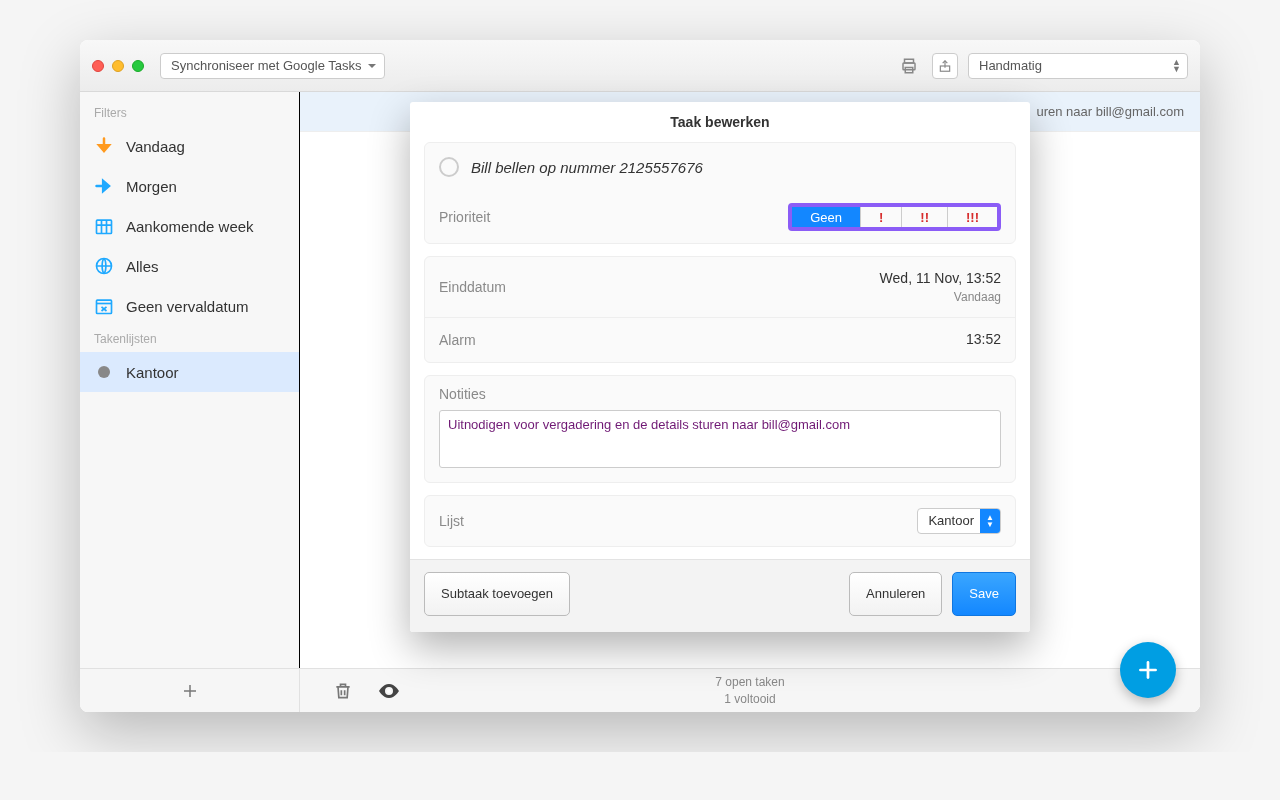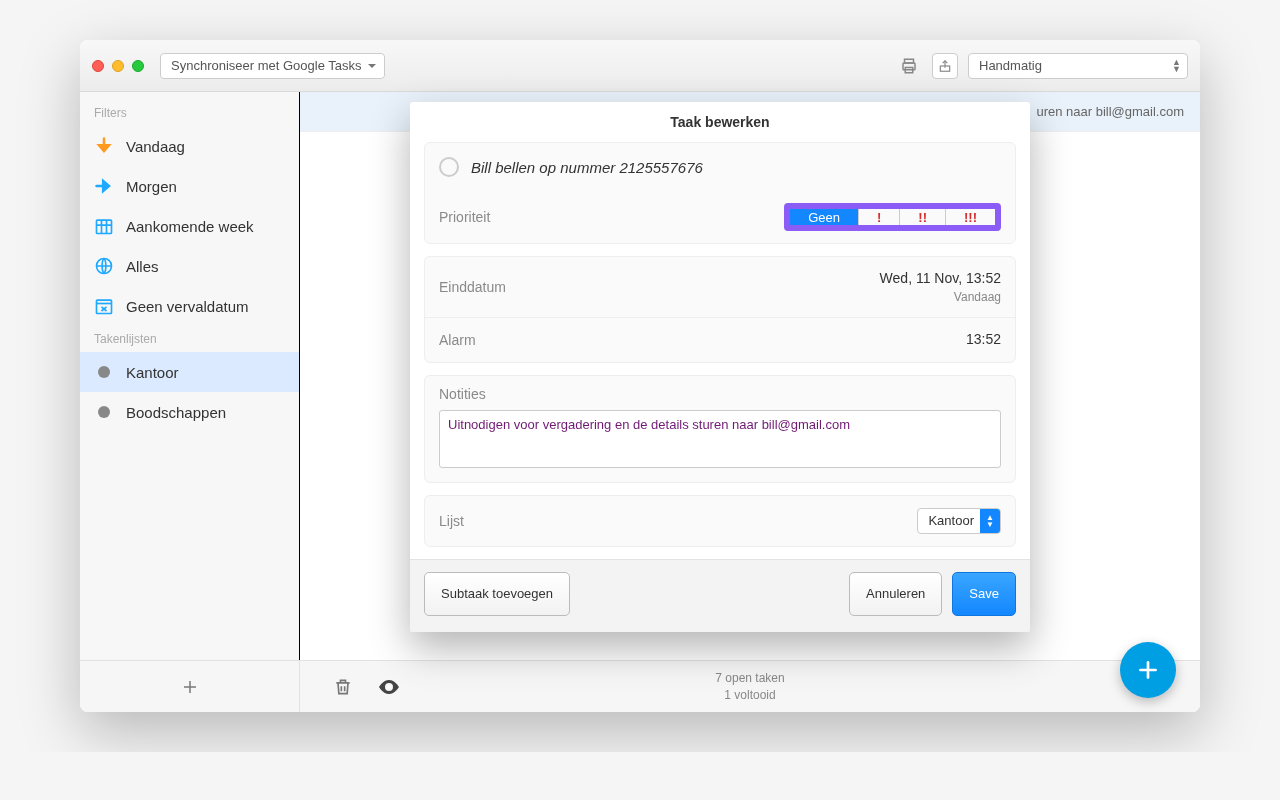--- a/index.html
+++ b/index.html
@@ -89,21 +89,21 @@
   .main { flex:1; background:#fff; position:relative; }
   .task-row {
     padding:12px 16px;
     border-bottom:1px solid #eee;
     font-size:13px;
     color:#666;
     text-align:right;
   }
   .footer {
     position:absolute; bottom:0; left:0; right:0;
-    height:52px;
+    height:44px;
     background:#f6f6f6;
     border-top:1px solid #e1e1e1;
     display:flex;
     align-items:center;
   }
   .footer-left { width:220px; display:flex; justify-content:center; border-right:1px solid #e1e1e1; height:100%; align-items:center;}
   .footer-mid { flex:1; display:flex; align-items:center; justify-content:flex-start; gap:20px; padding-left:30px; position:relative;}
   .footer-center-text { position:absolute; left:50%; transform:translateX(-50%); text-align:center; font-size:12px; color:#888; line-height:1.35;}
   .fab {
     position:absolute;
@@ -138,21 +138,21 @@
   .panel-row {
     display:flex; align-items:center;
     padding:12px 14px;
     border-bottom:1px solid #eee;
   }
   .panel-row:last-child { border-bottom:none; }
   .panel-row .label { color:#8a8a8a; font-size:14px; }
   .panel-row .value { margin-left:auto; text-align:right; font-size:14px; color:#333; line-height:1.4;}
   .title-row { display:flex; align-items:center; padding:14px 14px 14px 14px; gap:12px;}
   .checkbox-circle { width:20px; height:20px; border:2px solid #ccc; border-radius:50%; flex-shrink:0;}
-  .segmented { display:flex; border:6px solid #8b5cf6; border-radius:4px; overflow:hidden; height:28px;}
+  .segmented { display:flex; border:4px solid #8b5cf6; border-radius:4px; overflow:hidden; height:28px;}
   .segmented div { padding:0 18px; display:flex; align-items:center; font-size:13px; border-right:1px solid #ccc;}
   .segmented div:last-child { border-right:none;}
   .segmented .active { background:#1387ff; color:#fff; }
   .segmented .pri { color:#d72d2d; font-weight:600;}
   .notes-area {
     margin:8px 14px 14px 14px;
     border:1px solid #ccc;
     border-radius:3px;
     min-height:58px;
     padding:6px 8px;
@@ -288,26 +288,20 @@
 
       <div class="section-label">Takenlijsten</div>
 
       <div class="side-item selected">
         <span class="side-icon">
             <span class="dot"></span>
           </span>
         <span>Kantoor</span>
       </div>
 
-      <div class="side-item">
-        <span class="side-icon">
-            <span class="dot"></span>
-          </span>
-        <span>Boodschappen</span>
-      </div>
 
       <div class="sidebar-bottom">
         <div class="side-item">
           <span class="side-icon">
             <svg width="20" height="20" viewBox="0 0 24 24" fill="none" stroke="#1fa9ff" stroke-width="2.5">
                 <rect x="3" y="3" width="18" height="18" rx="4"></rect>
                 <path d="M8 12l3 3 5-6"></path>
               </svg>
           </span>
           <span>Voltooide taken</span>

